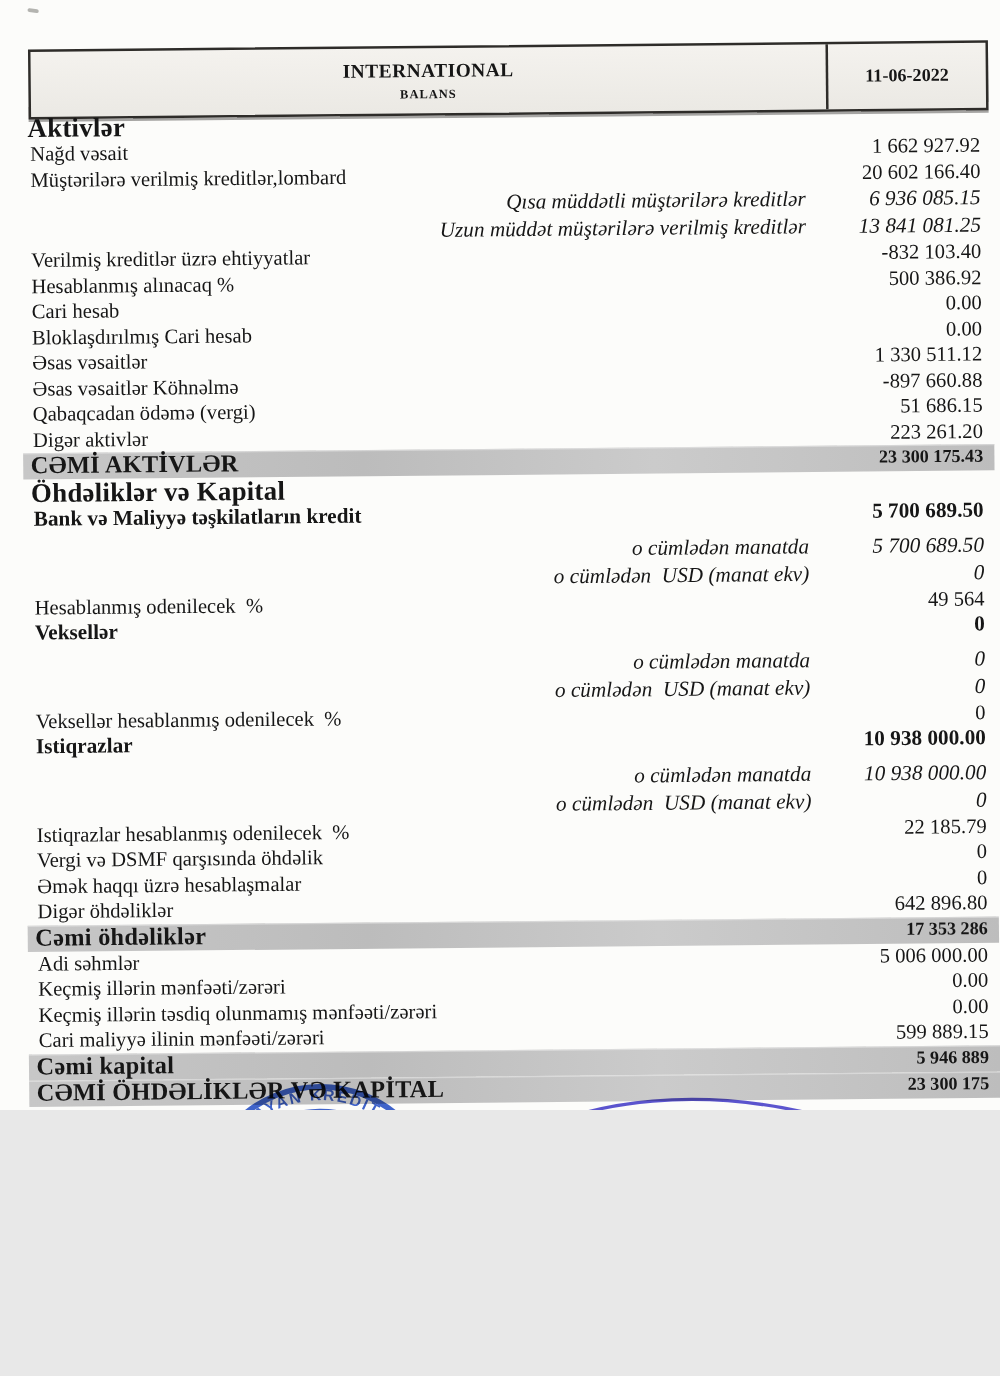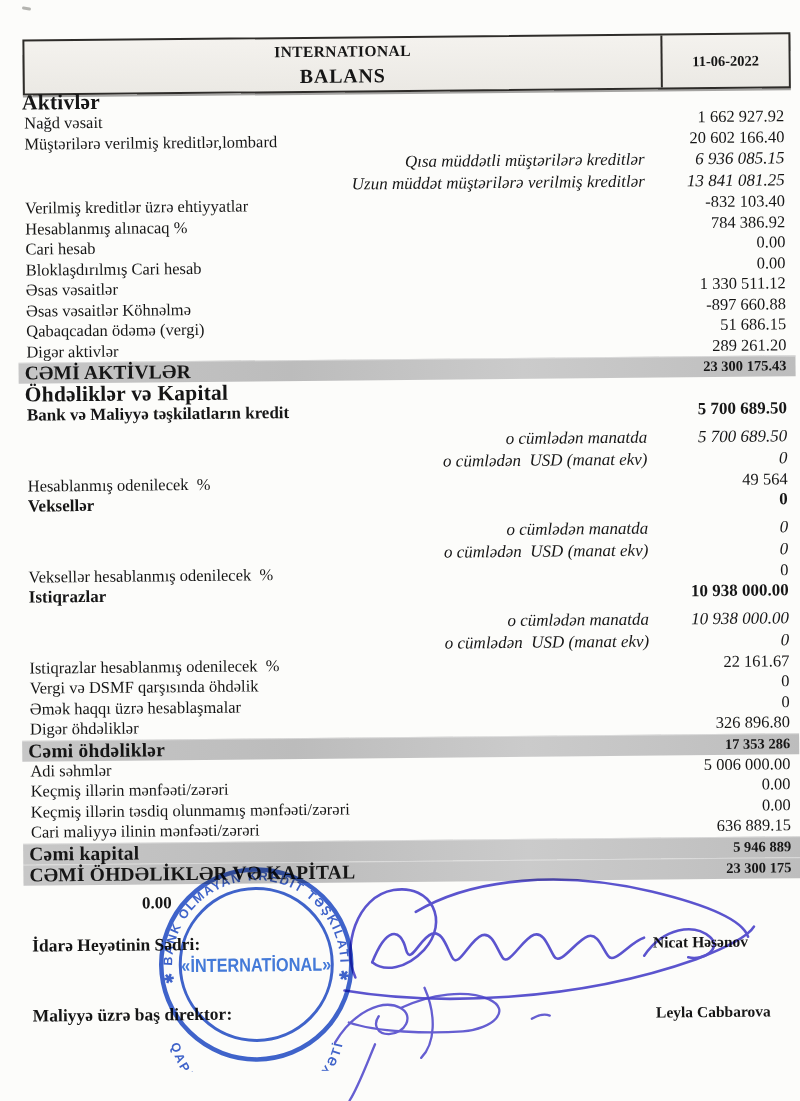--- a/index.html
+++ b/index.html
@@ -1,31 +1,31 @@
 <!DOCTYPE html>
 <html><head>
 <meta charset="utf-8">
 <style>
   html,body{margin:0;padding:0;background:#e8e8e8;}
-  .page{position:relative;width:800px;height:1101px;background:#fcfcfa;overflow:hidden;
+  .page{position:relative;width:800px;height:888px;background:#fcfcfa;overflow:hidden;
         font-family:"Liberation Serif","DejaVu Serif",serif;color:#161616;margin:0 auto;}
   .tilt{position:absolute;inset:0;transform:rotate(-0.55deg);transform-origin:400px 520px;}
 
   .speck{position:absolute;left:22px;top:7px;width:9px;height:3px;background:#8d8d88;
          border-radius:2px;transform:rotate(8deg);opacity:.65;}
 
   
   .header-box{position:absolute;left:27px;top:36px;width:764px;height:52px;
               border:2px solid #2e2c29;display:flex;
               background:linear-gradient(180deg,#f4f2ee,#ebe9e4);
               box-shadow:0 2px 0 rgba(60,58,55,.45);}
   .hb-left{flex:1;display:flex;flex-direction:column;align-items:center;justify-content:center;
            gap:4px;border-right:2px solid #2e2c29;}
   .hb-company{font-weight:700;font-size:15.5px;letter-spacing:.4px;}
-  .hb-title{font-weight:700;font-size:20px;letter-spacing:.8px;}
+  .hb-title{font-weight:700;font-size:10px;letter-spacing:.8px;}
   .hb-right{width:126px;display:flex;align-items:center;justify-content:center;
             font-weight:700;font-size:14.5px;}
 
   
   .content{position:absolute;left:0;top:88px;right:0;}
   .row{display:flex;align-items:baseline;padding:0 12px 0 28px;font-size:16.5px;line-height:20.5px;}
   .row .lbl{flex:1;white-space:pre;}
   .row .val{width:140px;text-align:right;white-space:pre;}
   .row.heading{font-size:21.5px;font-weight:700;line-height:22px;padding-left:26px;letter-spacing:.2px;}
   .row.bold{font-weight:700;font-size:17px;margin-bottom:6px;}
@@ -85,21 +85,21 @@
         <div class="row sub">
           <span class="lbl">Uzun müddət müştərilərə verilmiş kreditlər</span>
           <span class="val">13 841 081.25</span>
         </div>
         <div class="row row">
           <span class="lbl">Verilmiş kreditlər üzrə ehtiyyatlar</span>
           <span class="val">-832 103.40</span>
         </div>
         <div class="row row">
           <span class="lbl">Hesablanmış alınacaq %</span>
-          <span class="val">784 386.92</span>
+          <span class="val">500 386.92</span>
         </div>
         <div class="row row">
           <span class="lbl">Cari hesab</span>
           <span class="val">0.00</span>
         </div>
         <div class="row row">
           <span class="lbl">Bloklaşdırılmış Cari hesab</span>
           <span class="val">0.00</span>
         </div>
         <div class="row row">
@@ -109,21 +109,21 @@
         <div class="row row">
           <span class="lbl">Əsas vəsaitlər Köhnəlmə</span>
           <span class="val">-897 660.88</span>
         </div>
         <div class="row row">
           <span class="lbl">Qabaqcadan ödəmə (vergi)</span>
           <span class="val">51 686.15</span>
         </div>
         <div class="row row">
           <span class="lbl">Digər aktivlər</span>
-          <span class="val">289 261.20</span>
+          <span class="val">223 261.20</span>
         </div>
         <div class="row total">
           <span class="lbl">CƏMİ AKTİVLƏR</span>
           <span class="val">23 300 175.43</span>
         </div>
         <div class="row heading">
           <span class="lbl">Öhdəliklər və Kapital</span>
         </div>
         <div class="row bold">
           <span class="lbl">Bank və Maliyyə təşkilatların kredit</span>
@@ -164,53 +164,53 @@
         <div class="row sub">
           <span class="lbl">o cümlədən manatda</span>
           <span class="val">10 938 000.00</span>
         </div>
         <div class="row sub">
           <span class="lbl">o cümlədən  USD (manat ekv)</span>
           <span class="val">0</span>
         </div>
         <div class="row row">
           <span class="lbl">Istiqrazlar hesablanmış odenilecek  %</span>
-          <span class="val">22 161.67</span>
+          <span class="val">22 185.79</span>
         </div>
         <div class="row row">
           <span class="lbl">Vergi və DSMF qarşısında öhdəlik</span>
           <span class="val">0</span>
         </div>
         <div class="row row">
           <span class="lbl">Əmək haqqı üzrə hesablaşmalar</span>
           <span class="val">0</span>
         </div>
         <div class="row row">
           <span class="lbl">Digər öhdəliklər</span>
-          <span class="val">326 896.80</span>
+          <span class="val">642 896.80</span>
         </div>
         <div class="row total">
           <span class="lbl">Cəmi öhdəliklər</span>
           <span class="val">17 353 286</span>
         </div>
         <div class="row row">
           <span class="lbl">Adi səhmlər</span>
           <span class="val">5 006 000.00</span>
         </div>
         <div class="row row">
           <span class="lbl">Keçmiş illərin mənfəəti/zərəri</span>
           <span class="val">0.00</span>
         </div>
         <div class="row row">
           <span class="lbl">Keçmiş illərin təsdiq olunmamış mənfəəti/zərəri</span>
           <span class="val">0.00</span>
         </div>
         <div class="row row">
           <span class="lbl">Cari maliyyə ilinin mənfəəti/zərəri</span>
-          <span class="val">636 889.15</span>
+          <span class="val">599 889.15</span>
         </div>
         <div class="row total">
           <span class="lbl">Cəmi kapital</span>
           <span class="val">5 946 889</span>
         </div>
         <div class="row total">
           <span class="lbl">CƏMİ ÖHDƏLİKLƏR VƏ KAPİTAL</span>
           <span class="val">23 300 175</span>
         </div>
         <div class="row standalone">

